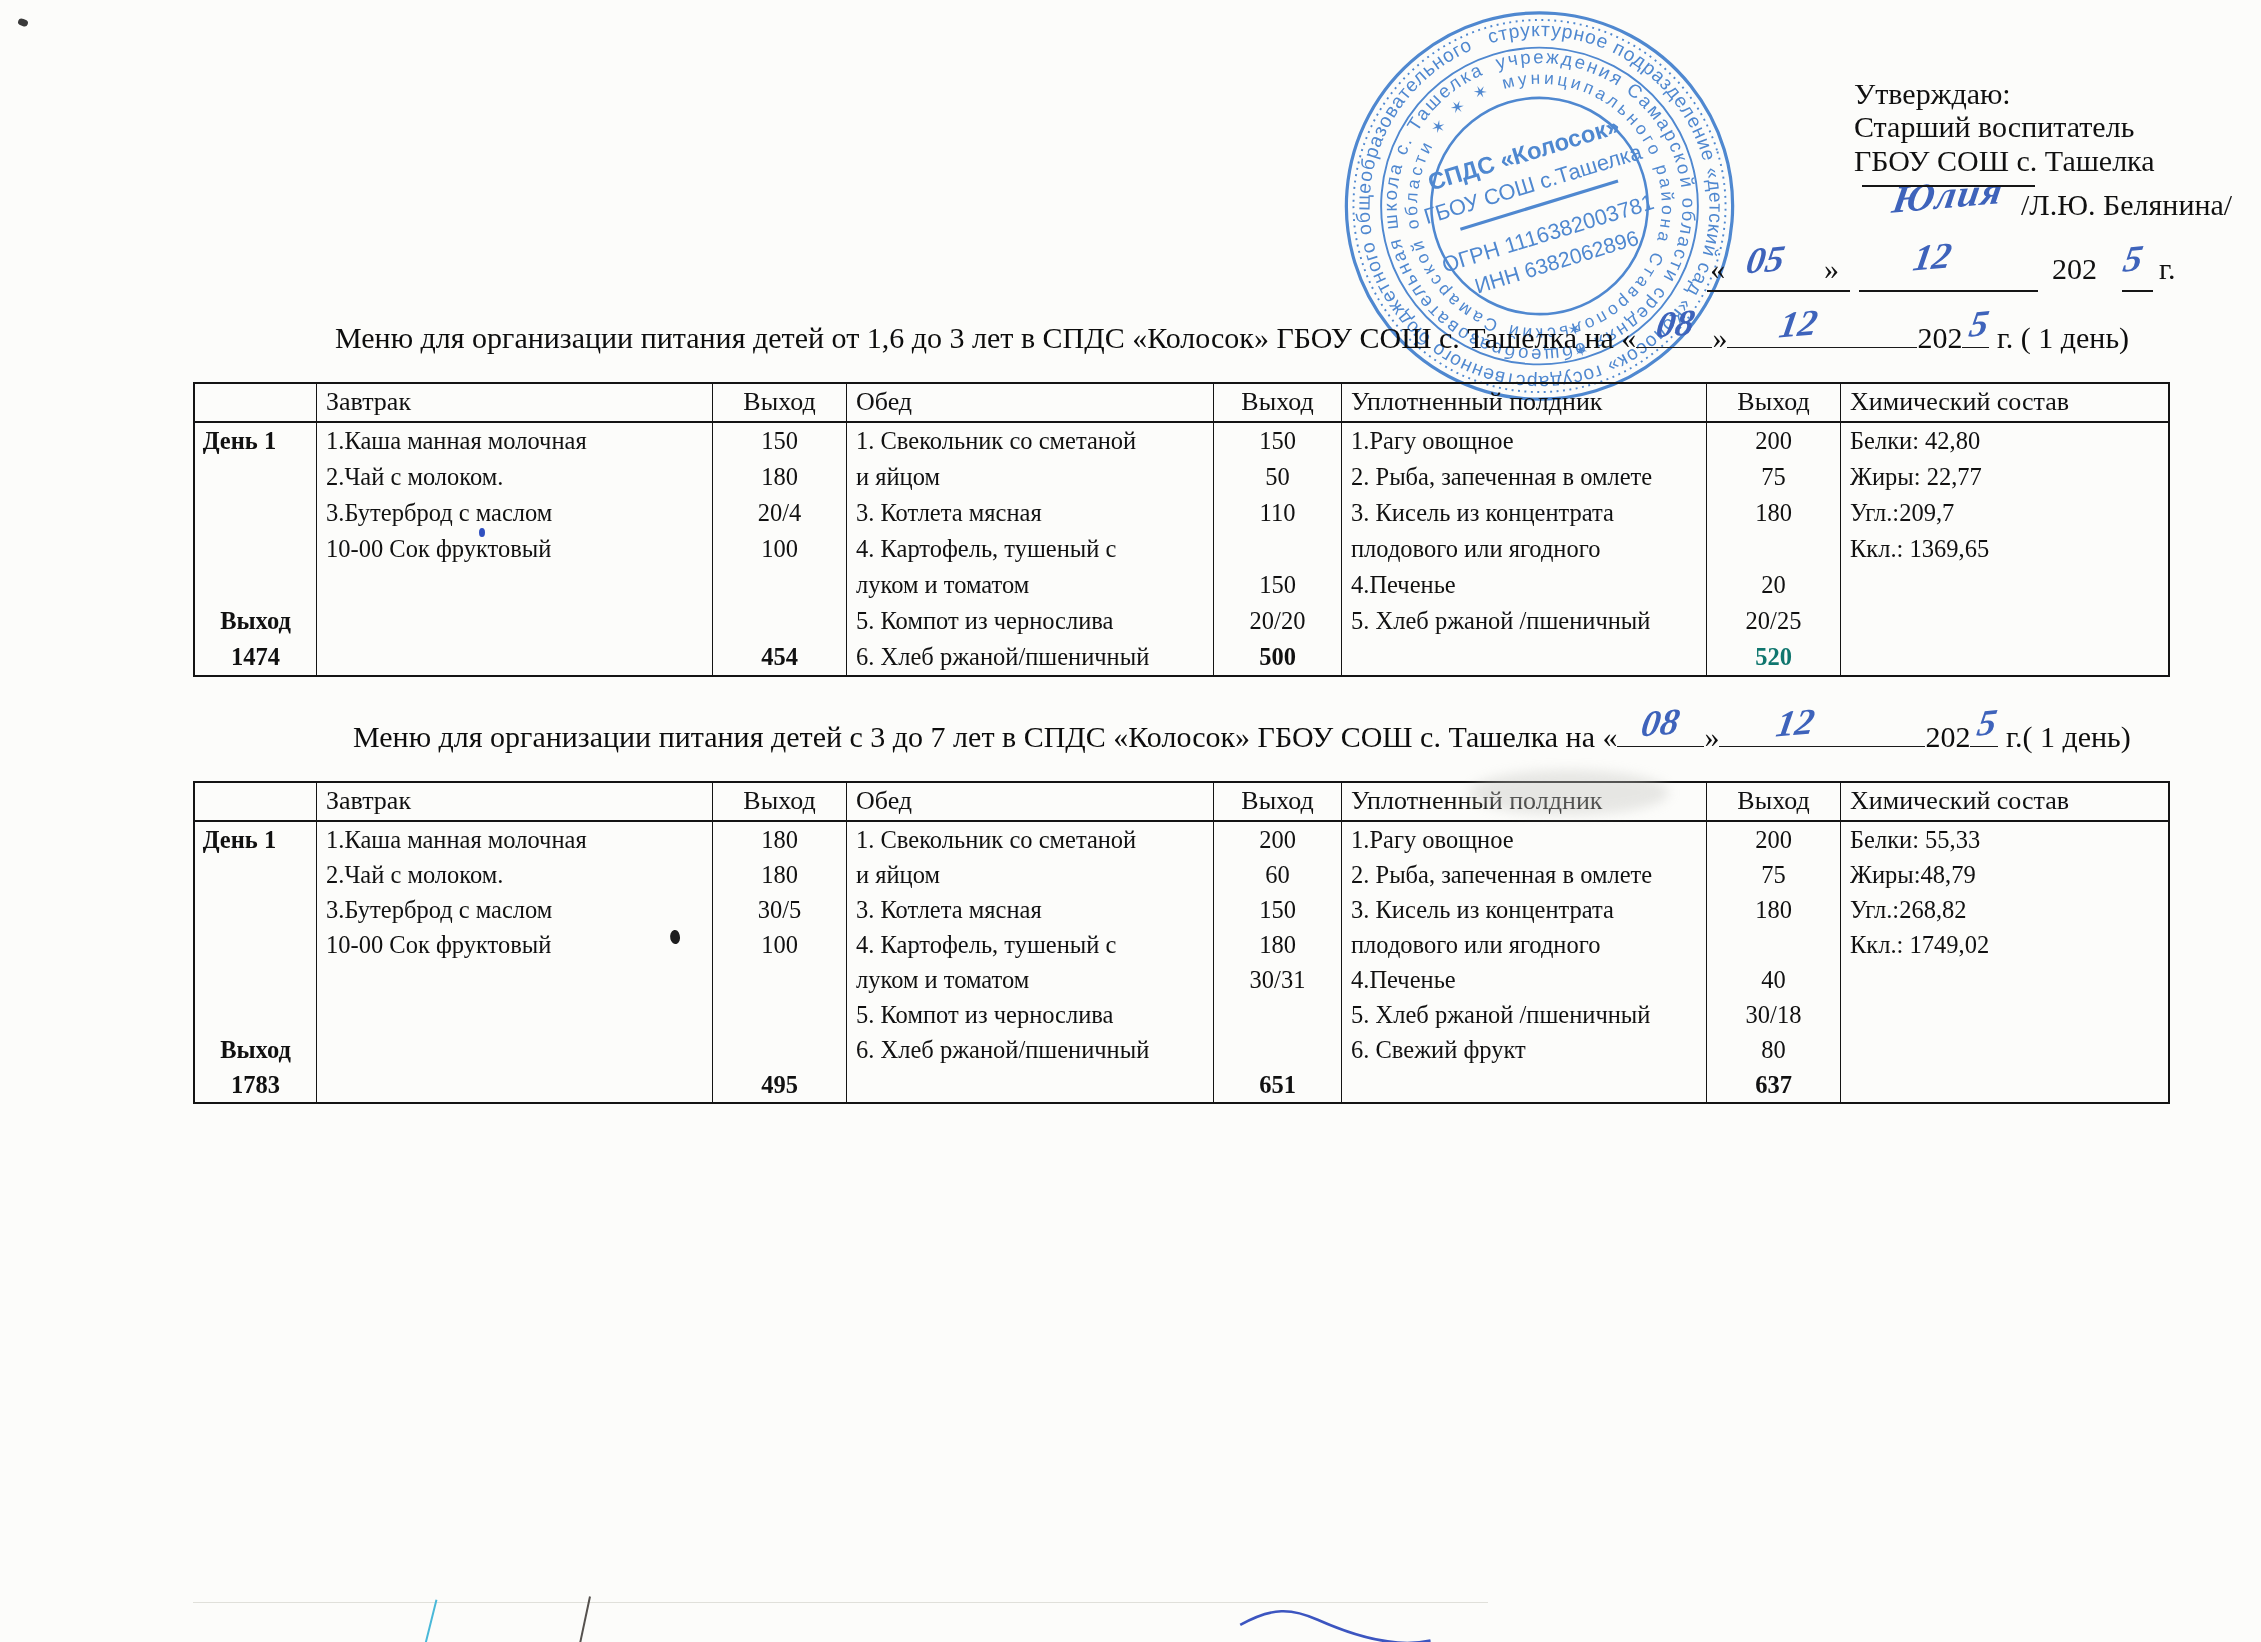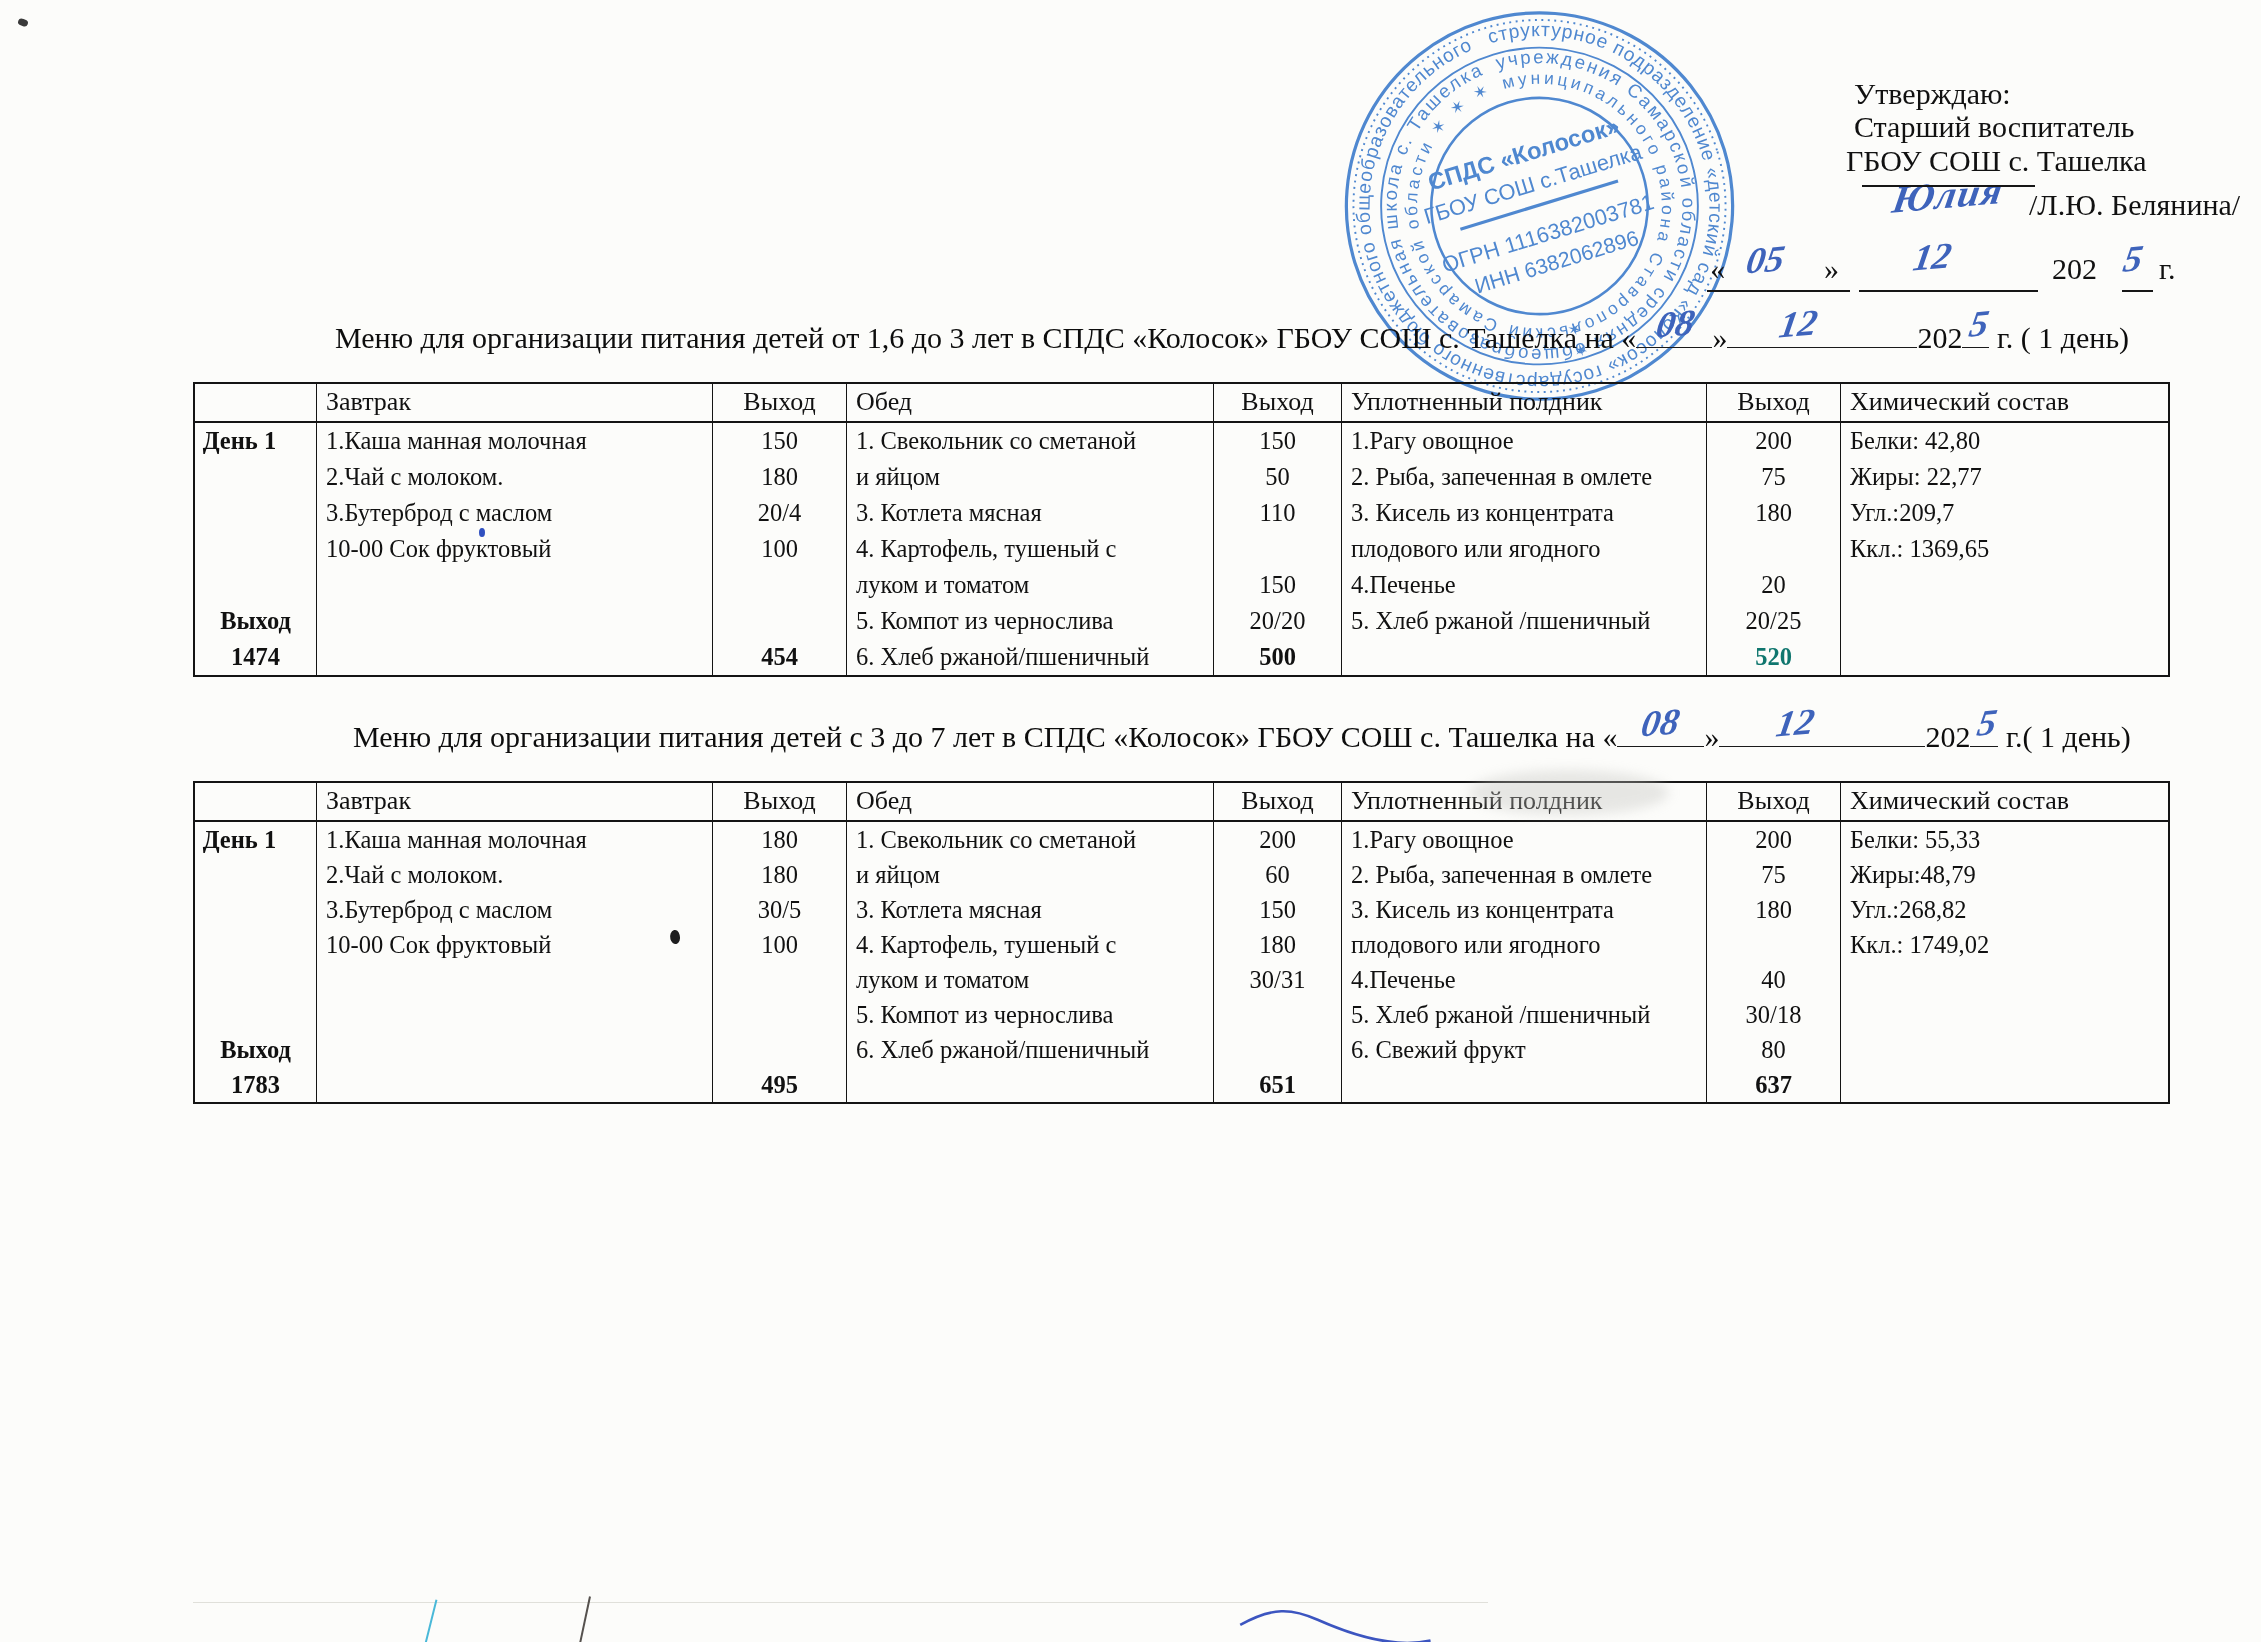--- a/index.html
+++ b/index.html
@@ -81,25 +81,25 @@
       <text y="102" font-size="33">ИНН 6382062896</text>
       <text x="-4" y="208" font-size="26">✶</text>
       <text x="-4" y="242" font-size="26">✶</text>
     </g>
   </g>
 </svg>
 
 <div class="approval">
   <div class="pline" style="left:147px;top:0;">Утверждаю:</div>
   <div class="pline" style="left:147px;top:33px;">Старший воспитатель</div>
-  <div class="pline" style="left:139px;top:67px;">ГБОУ СОШ с. Ташелка</div>
+  <div class="pline" style="left:147px;top:67px;">ГБОУ СОШ с. Ташелка</div>
 
   <div class="sig-script hand" style="left:187px;top:95px;">Юлия</div>
   <div class="sig-underline" style="left:155px;top:108px;width:173px;"></div>
-  <div class="pline" style="left:322px;top:111px;">/Л.Ю. Белянина/</div>
+  <div class="pline" style="left:314px;top:111px;">/Л.Ю. Белянина/</div>
 
   <div class="pline" style="left:3.2px;top:175px;">«</div>
   <div class="pline hand" style="left:40px;top:161px;font-size:37px;">05</div>
   <div class="pline" style="left:117px;top:175px;">»</div>
   <div class="sig-underline" style="left:0;top:213px;width:143px;"></div>
   <div class="sig-underline" style="left:152px;top:213px;width:179px;"></div>
   <div class="pline hand" style="left:207px;top:158px;font-size:37px;">12</div>
   <div class="pline" style="left:345px;top:175px;">202</div>
   <div class="pline hand" style="left:417px;top:160px;font-size:37px;">5</div>
   <div class="sig-underline" style="left:415px;top:213px;width:31px;"></div>

